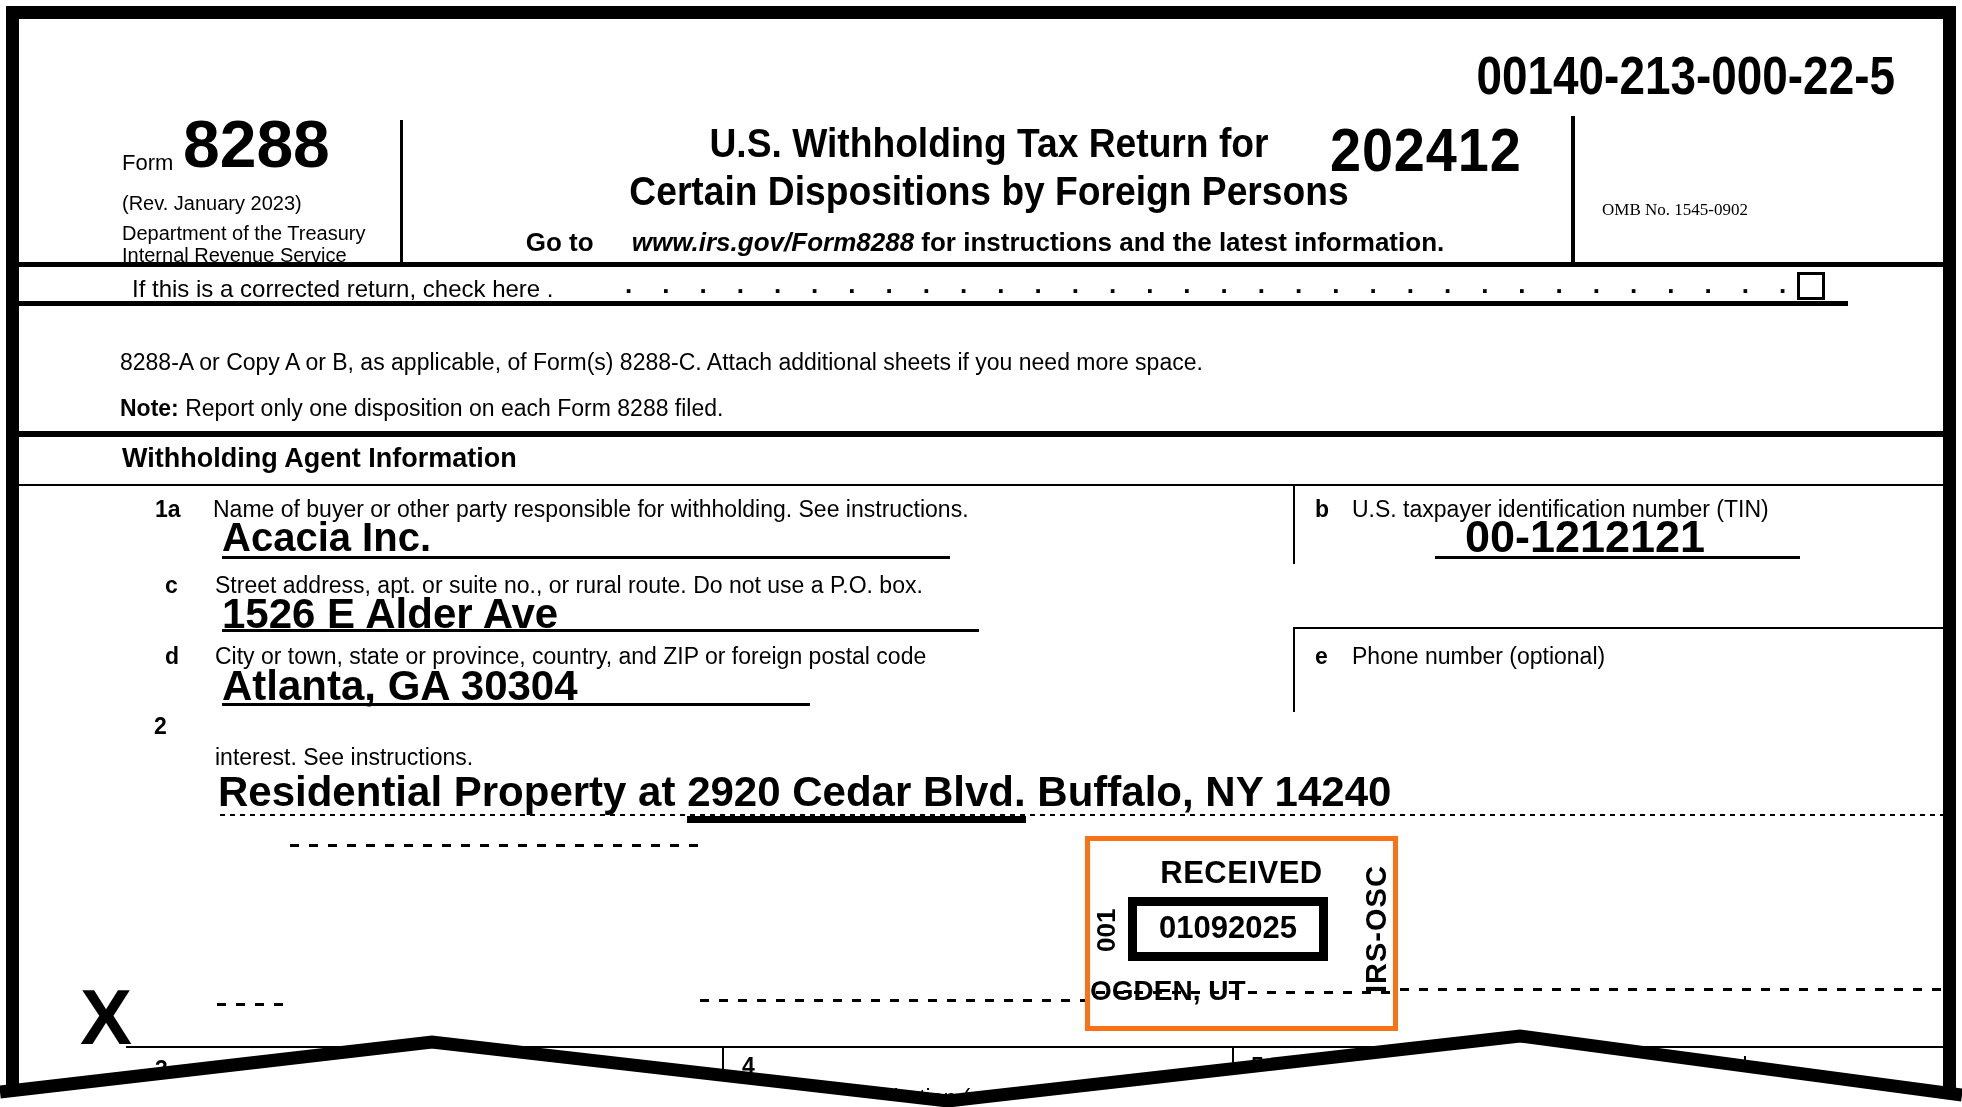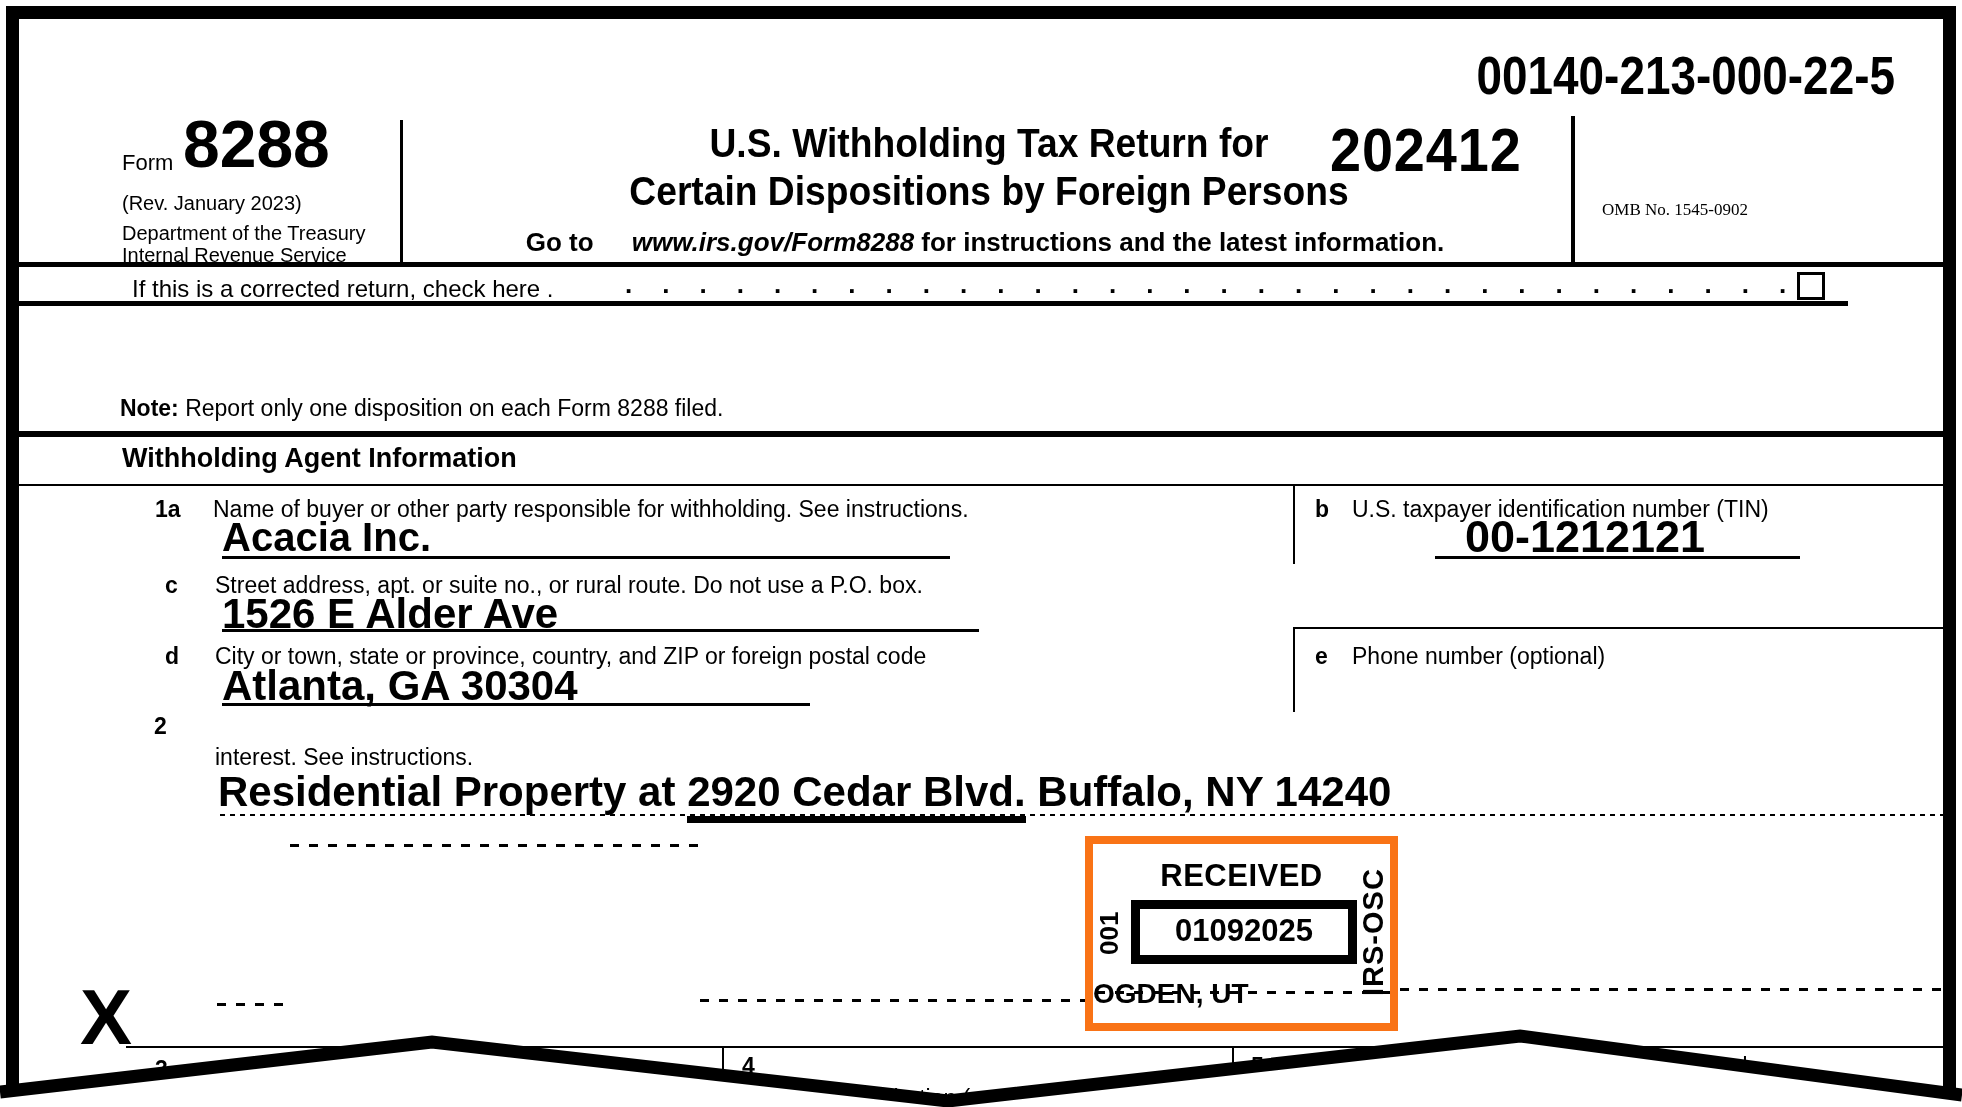--- a/index.html
+++ b/index.html
@@ -52,20 +52,21 @@
     <span>Go to </span><span style="font-style:italic;margin-left:31px;">www.irs.gov/Form8288</span><span> for instructions and the latest information.</span>
   </div>
 
   <div class="hl" style="left:18px;top:262px;width:1925px;height:5px;"></div>
 
   <div class="lbl" style="left:132px;top:275px;font-size:24px;">If this is a corrected return, check here .</div>
   <div class="abs" style="left:625px;top:269px;width:1160px;font-size:26px;font-weight:bold;letter-spacing:30px;white-space:nowrap;overflow:hidden;">................................</div>
   <div class="abs bb" style="left:1797px;top:272px;width:28px;height:28px;border:3px solid #000;background:#fff;"></div>
   <div class="hl" style="left:18px;top:301px;width:1830px;height:5px;"></div>
 
+  <div class="lbl" style="left:120px;top:349px;">8288-A or Copy A or B, as applicable, of Form(s) 8288-C. Attach additional sheets if you need more space.</div>
   <div class="lbl" style="left:120px;top:395px;">
     <span style="font-weight:bold;">Note:</span><span> Report only one disposition on each Form 8288 filed.</span>
   </div>
 
   <div class="hl" style="left:18px;top:431px;width:1925px;height:6px;"></div>
   <div class="val" style="left:122px;top:443px;font-size:27px;">Withholding Agent Information</div>
   <div class="hl" style="left:18px;top:484px;width:1925px;height:2px;"></div>
 
   <div class="vl" style="left:1293px;top:486px;width:2px;height:78px;"></div>
   <div class="num" style="left:155px;top:496px;">1a</div>
@@ -98,24 +99,24 @@
     <span>Residential Property at </span><span style="border-bottom:7px solid #000;padding-bottom:1px;">2920 Cedar Blvd.</span><span> Buffalo, NY 14240</span>
   </div>
   <div class="dashfine" style="left:220px;top:814px;width:1723px;"></div>
 
   <div class="dash" style="left:290px;top:844px;width:418px;"></div>
   <div class="dash" style="left:217px;top:1003px;width:73px;"></div>
   <div class="dash" style="left:700px;top:999px;width:385px;"></div>
   <div class="dash" style="left:1096px;top:991px;width:296px;z-index:4;"></div>
   <div class="dash" style="left:1400px;top:988px;width:541px;"></div>
 
-  <div class="abs bb" style="left:1085px;top:836px;width:313px;height:195px;border:8px solid #f97316;z-index:2;">
+  <div class="abs bb" style="left:1085px;top:836px;width:313px;height:195px;border:5px solid #f97316;z-index:2;">
     <div class="abs" style="left:0;right:0;top:14px;text-align:center;font-size:31px;font-weight:bold;letter-spacing:.5px;">RECEIVED</div>
     <div class="abs vert" style="left:1px;top:58px;height:62px;font-size:26px;font-weight:bold;text-align:center;">001</div>
-    <div class="abs bb" style="left:38px;top:56px;width:226px;height:64px;border:9px solid #000;">
+    <div class="abs bb" style="left:38px;top:56px;width:200px;height:64px;border:9px solid #000;">
       <div style="width:100%;line-height:44px;text-align:center;font-size:31px;font-weight:bold;">01092025</div>
     </div>
     <div class="abs vert" style="right:0;top:12px;height:152px;font-size:29px;font-weight:bold;letter-spacing:1px;text-align:center;">IRS-OSC</div>
     <div class="abs" style="left:0;right:0;top:134px;text-align:left;font-size:28px;font-weight:bold;">OGDEN, UT</div>
   </div>
 
   <div class="val" style="left:80px;top:972px;font-size:78px;">X</div>
 
   <div class="hl" style="left:126px;top:1046px;width:1817px;height:2px;"></div>
   <div class="vl" style="left:722px;top:1046px;width:2px;height:50px;"></div>

